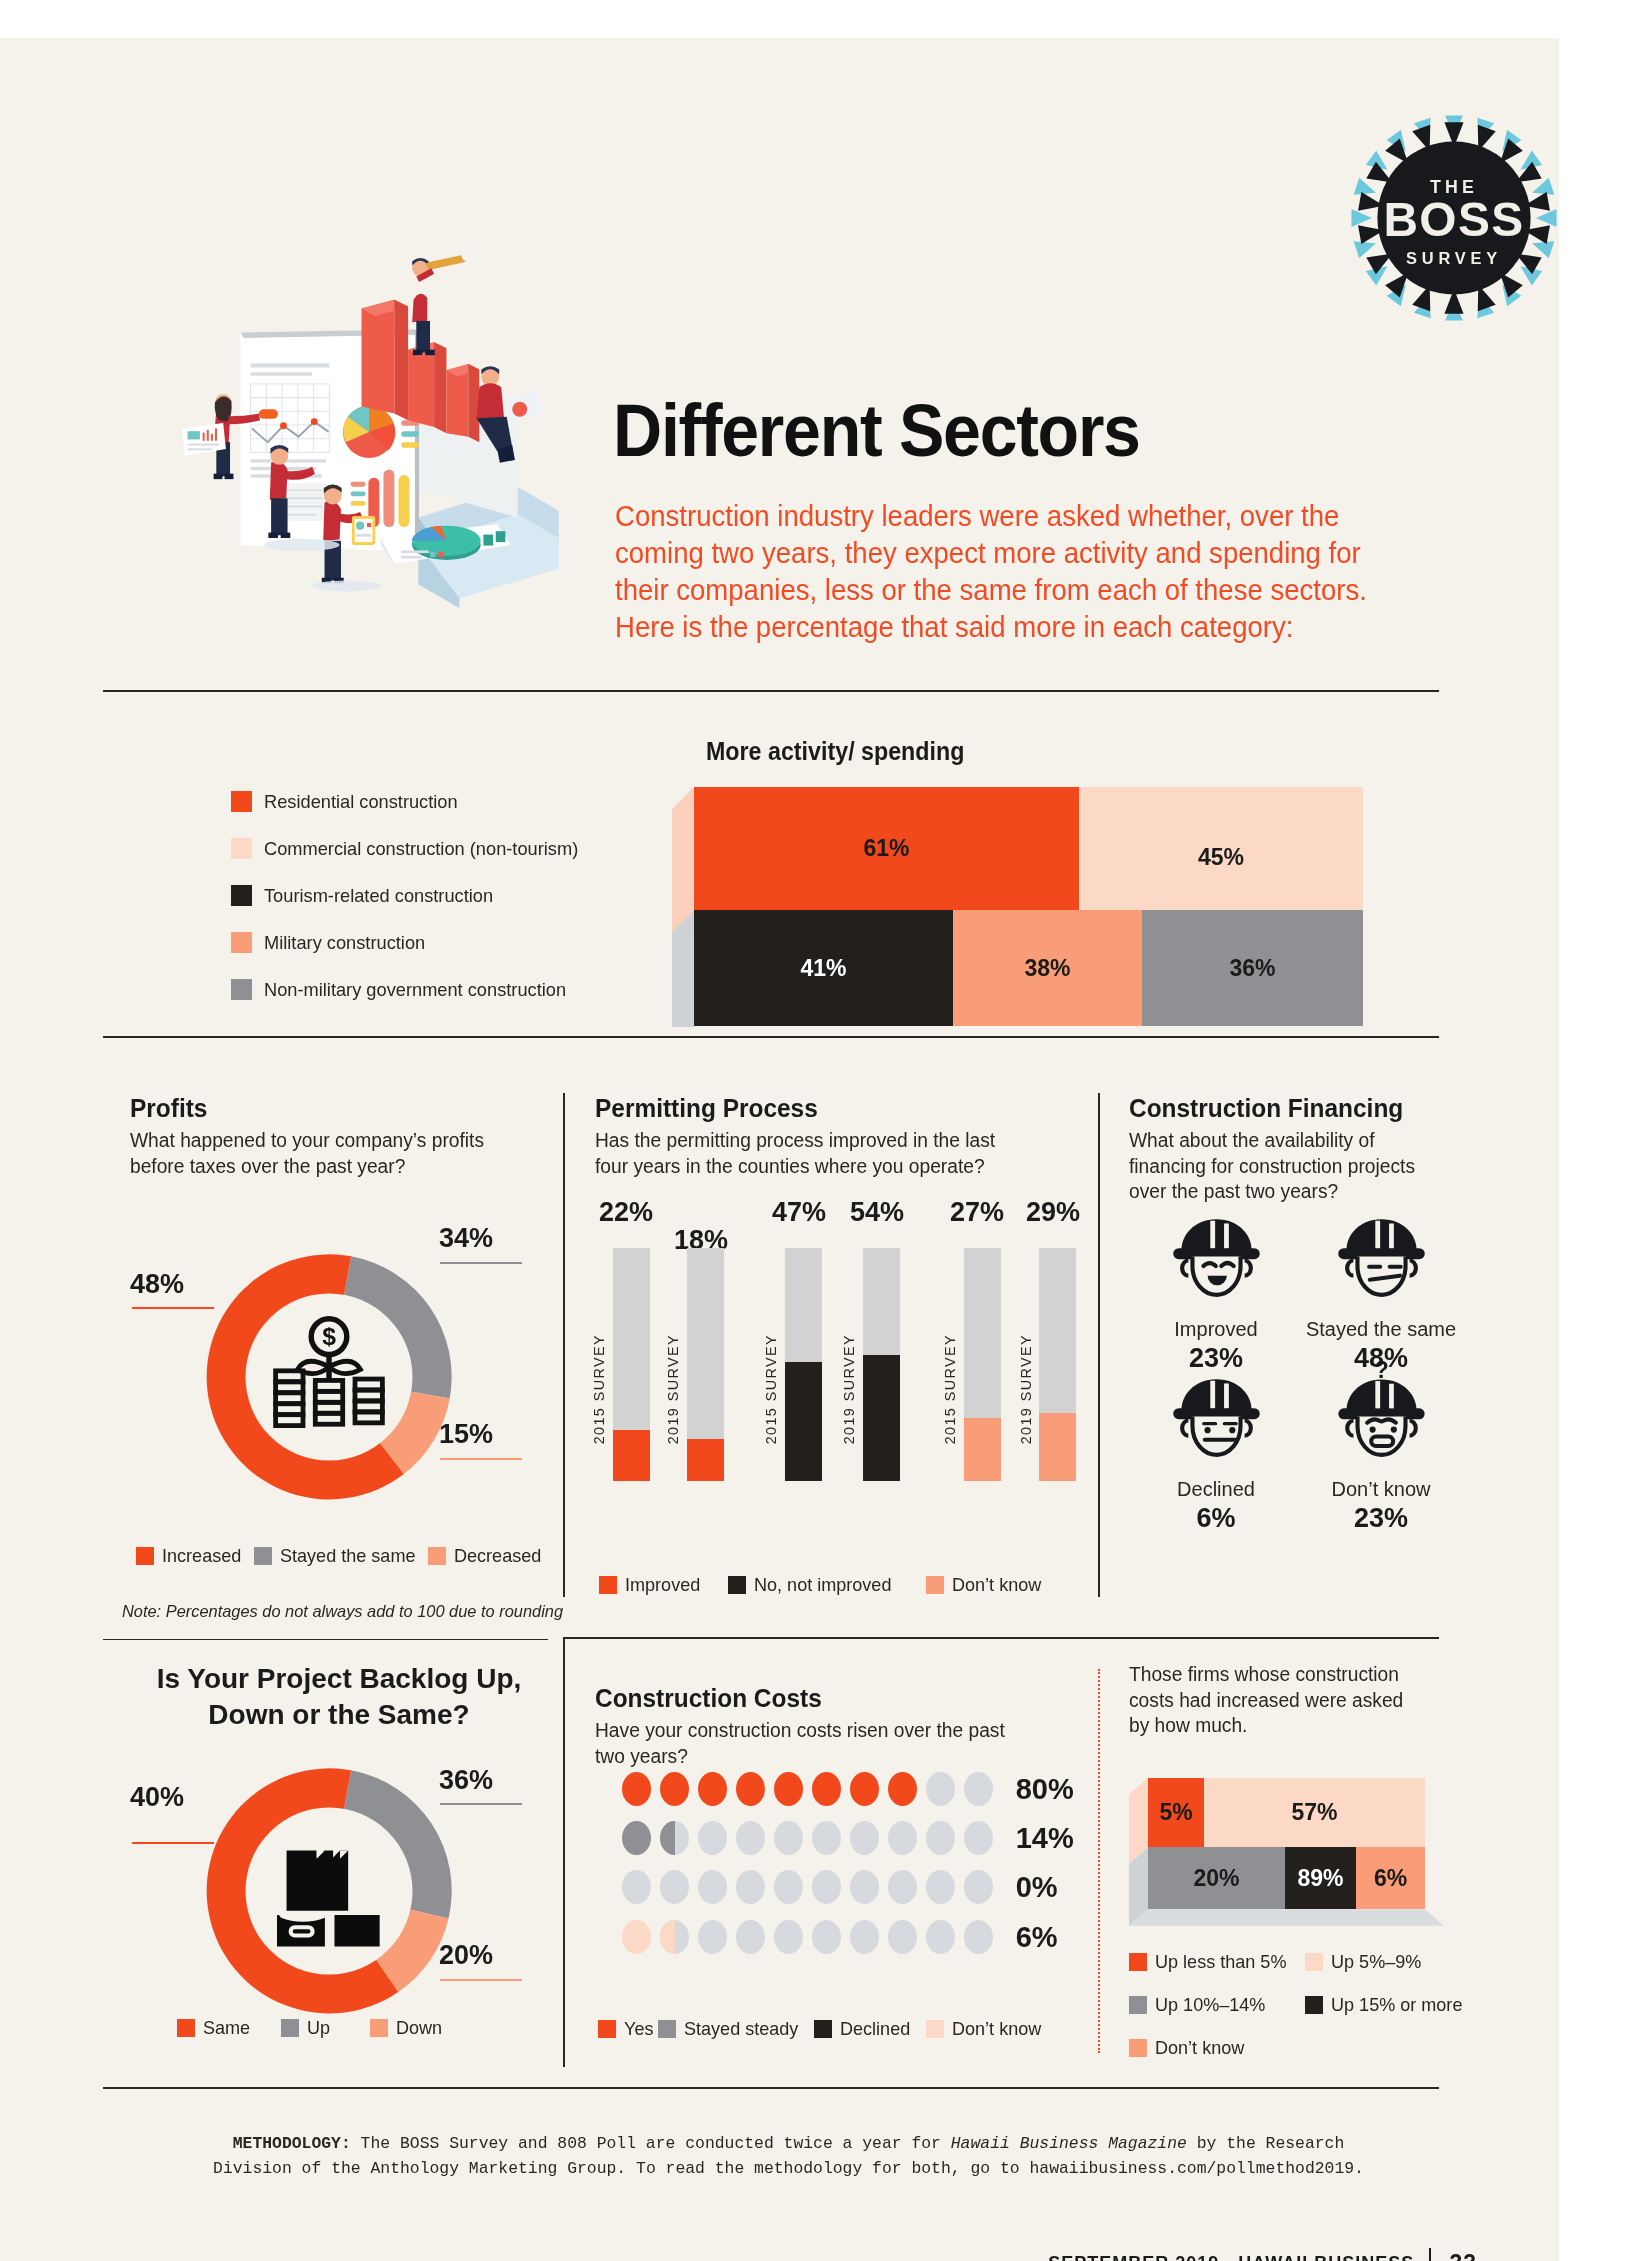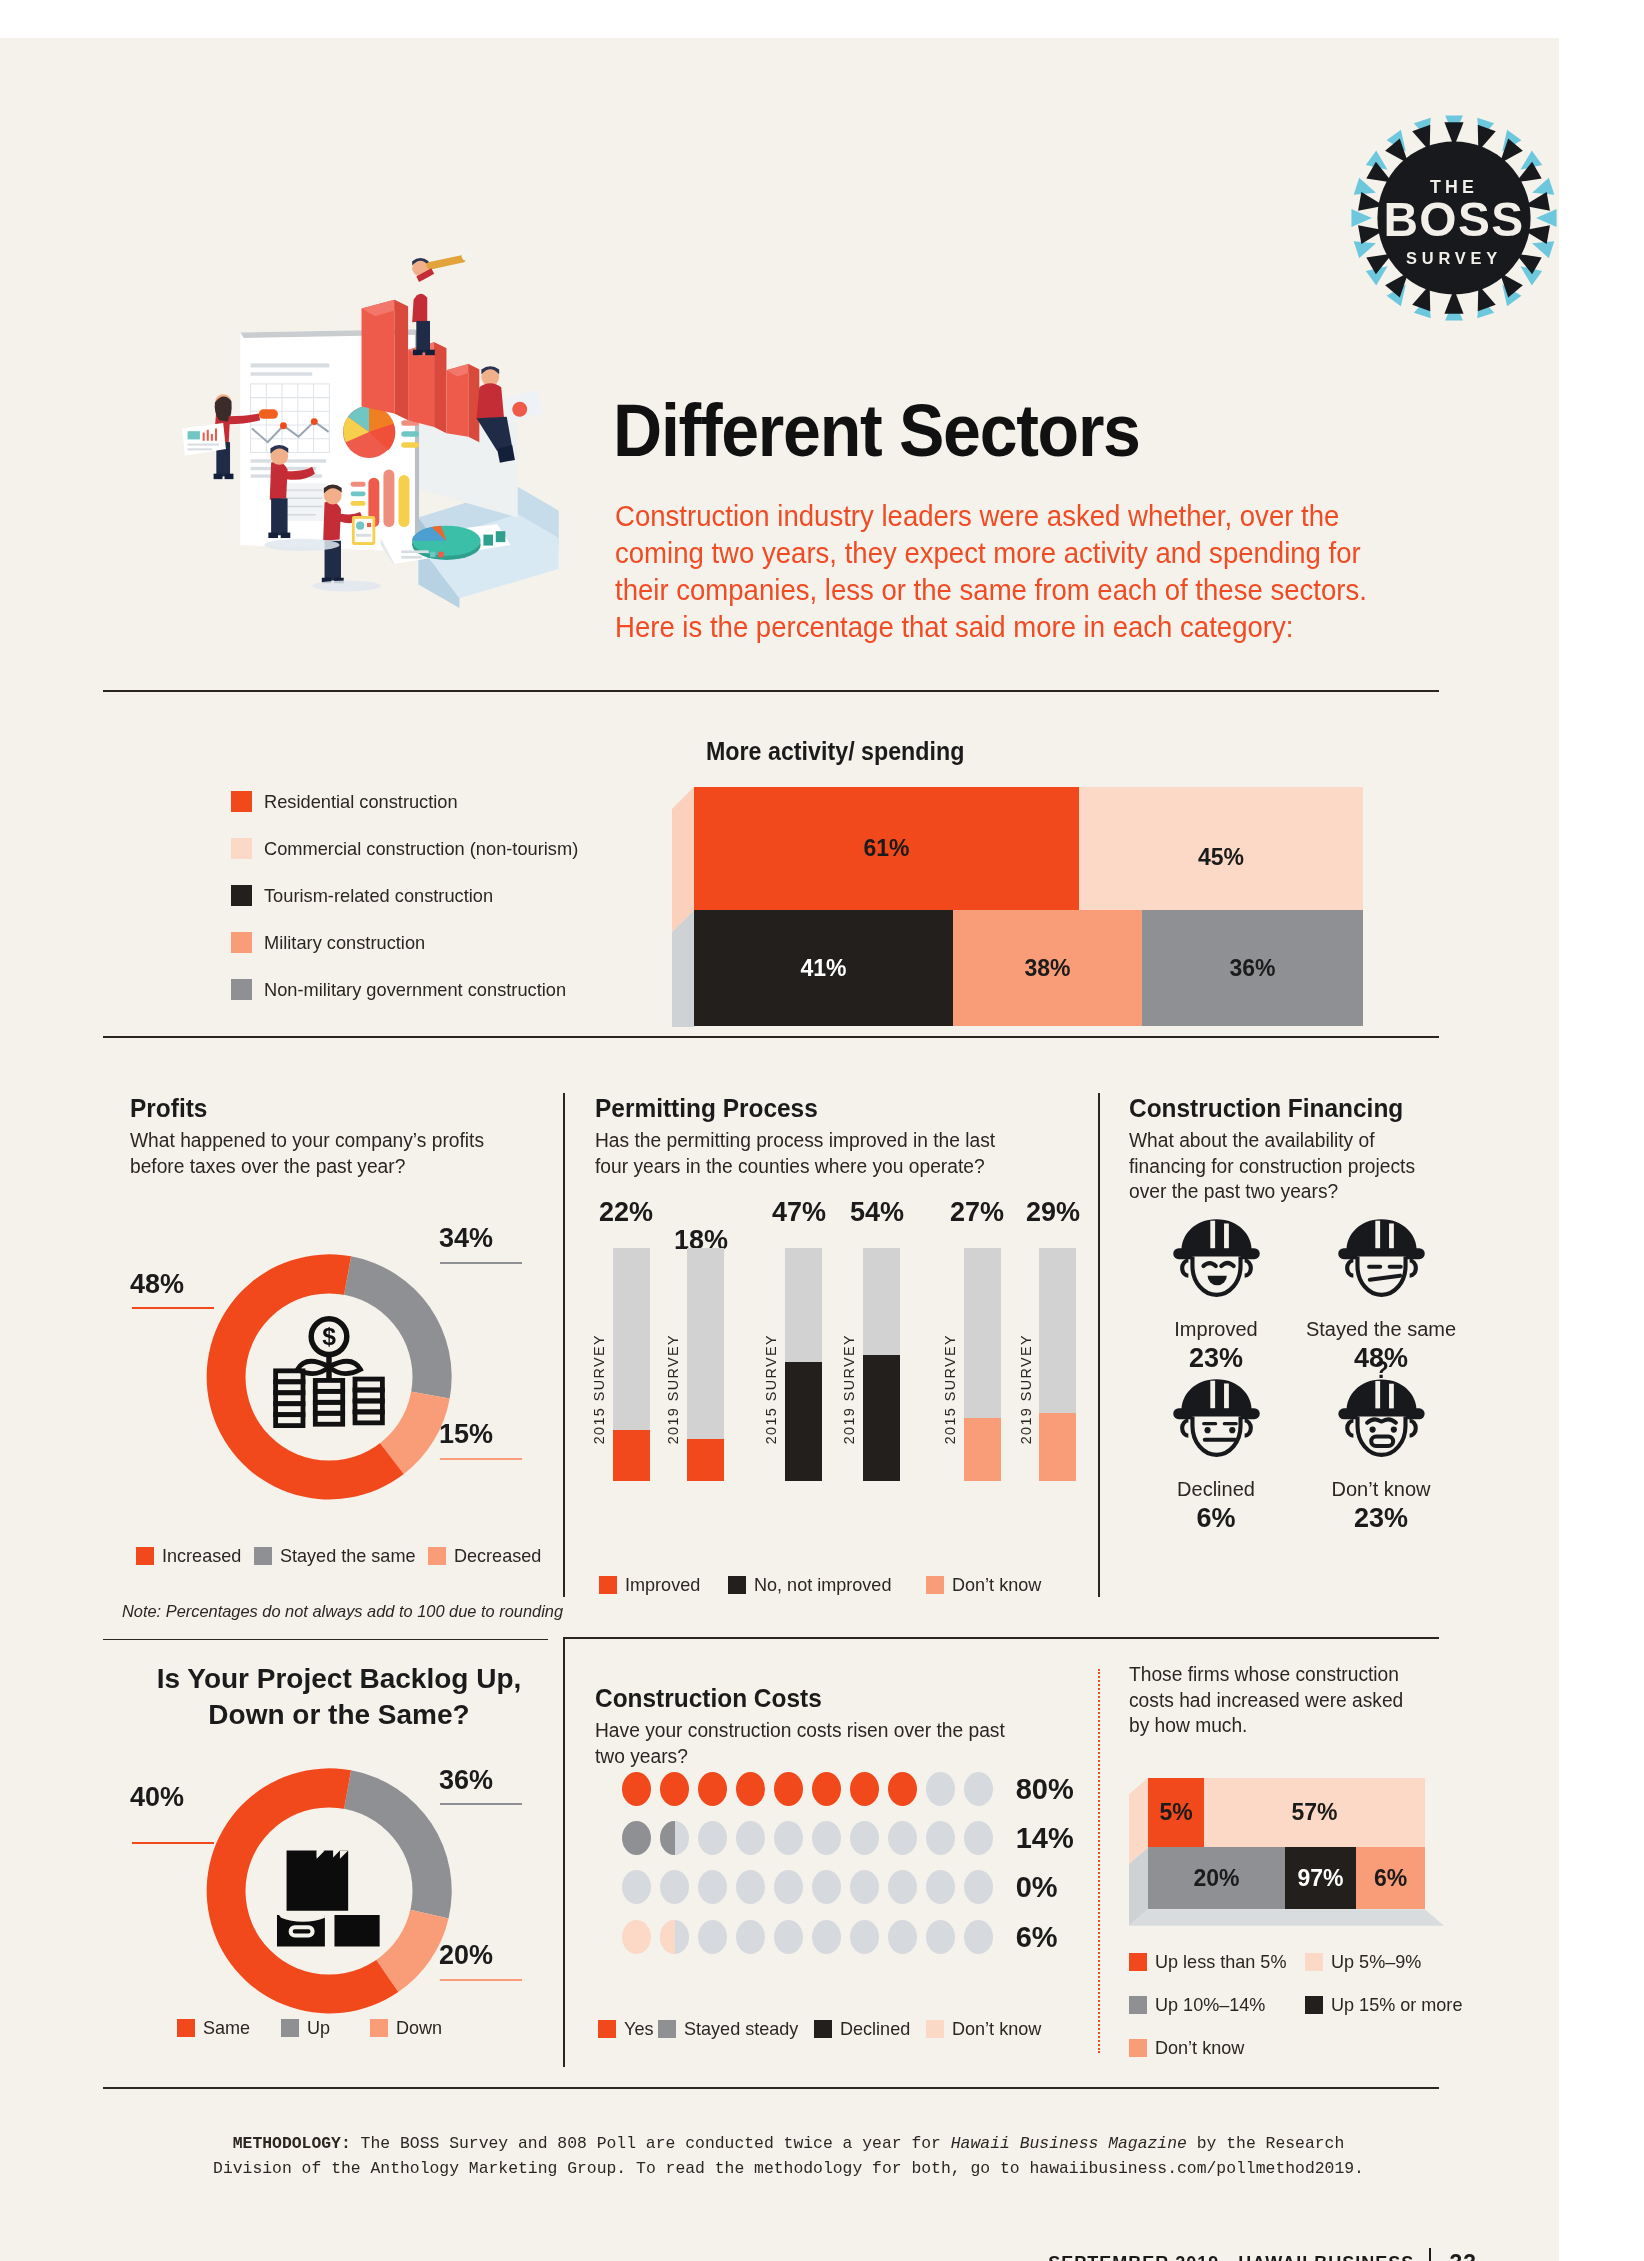--- a/index.html
+++ b/index.html
@@ -763,21 +763,21 @@
   </div>
   <div style="position:absolute;left:1129px;top:1734px;width:315px;height:158px;">
     <svg viewBox="0 0 460 230" width="315" height="158" style="position:absolute;left:0;top:0">
       <polygon points="0,32 28,8 28,110 0,134" fill="#fcd9c6"></polygon>
       <polygon points="0,134 28,110 28,200 0,224" fill="#cfd2d5"></polygon>
       <polygon points="0,224 28,200 432,200 460,224" fill="#d9dcdf"></polygon>
     </svg>
     <div class="cb-cell" style="left:19px; top:5.5px; width:56px; height:70px; background:#f2491c; color:#1b1b1b;">5%</div>
     <div class="cb-cell" style="left:75px; top:5.5px; width:221px; height:70px; background:#fcd9c6; color:#1b1b1b;">57%</div>
     <div class="cb-cell" style="left:19px; top:75px; width:137px; height:62px; background:#8f9093; color:#1b1b1b;">20%</div>
-    <div class="cb-cell" style="left:156px; top:75px; width:71px; height:62px; background:#221f1d; color:#ffffff;">97%</div>
+    <div class="cb-cell" style="left:156px; top:75px; width:71px; height:62px; background:#221f1d; color:#ffffff;">89%</div>
     <div class="cb-cell" style="left:227px; top:75px; width:69px; height:62px; background:#f99d78; color:#1b1b1b;">6%</div>
   </div>
 
   <div class="lg" style="left:1129px; top:1913px;">
     <span class="lg-sw" style="background:#f2491c"></span>
     <span class="lg-lb">Up less than 5%</span>
   </div>
   <div class="lg" style="left:1305px; top:1913px;">
     <span class="lg-sw" style="background:#fcd9c6"></span>
     <span class="lg-lb">Up 5%–9%</span>

